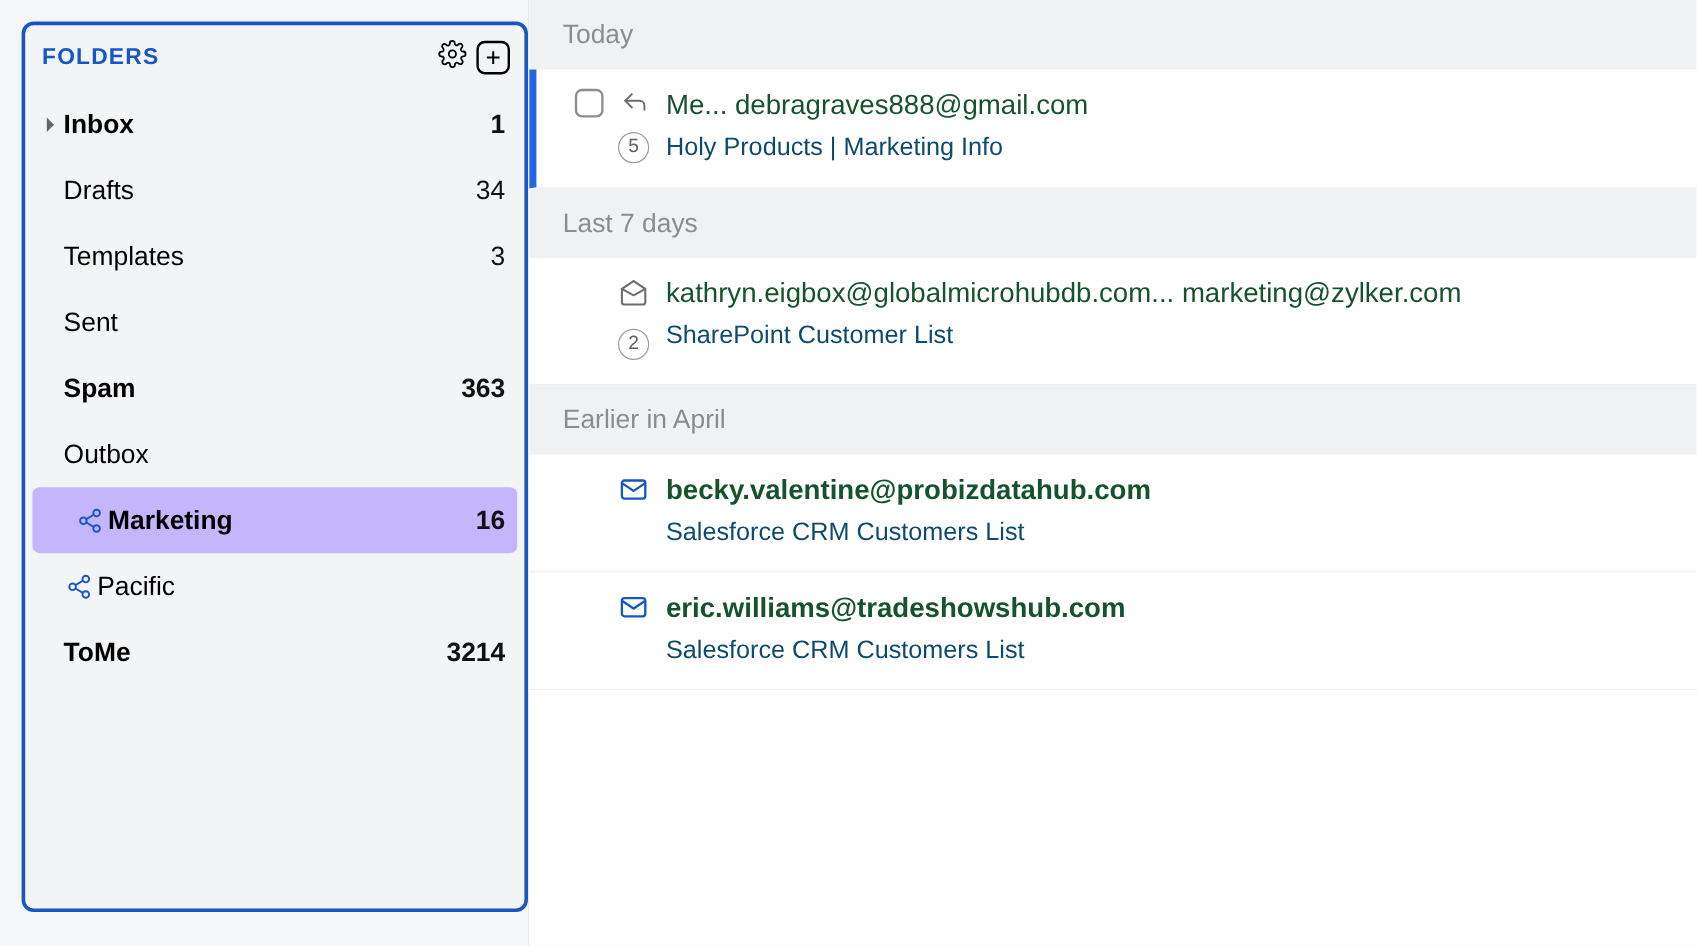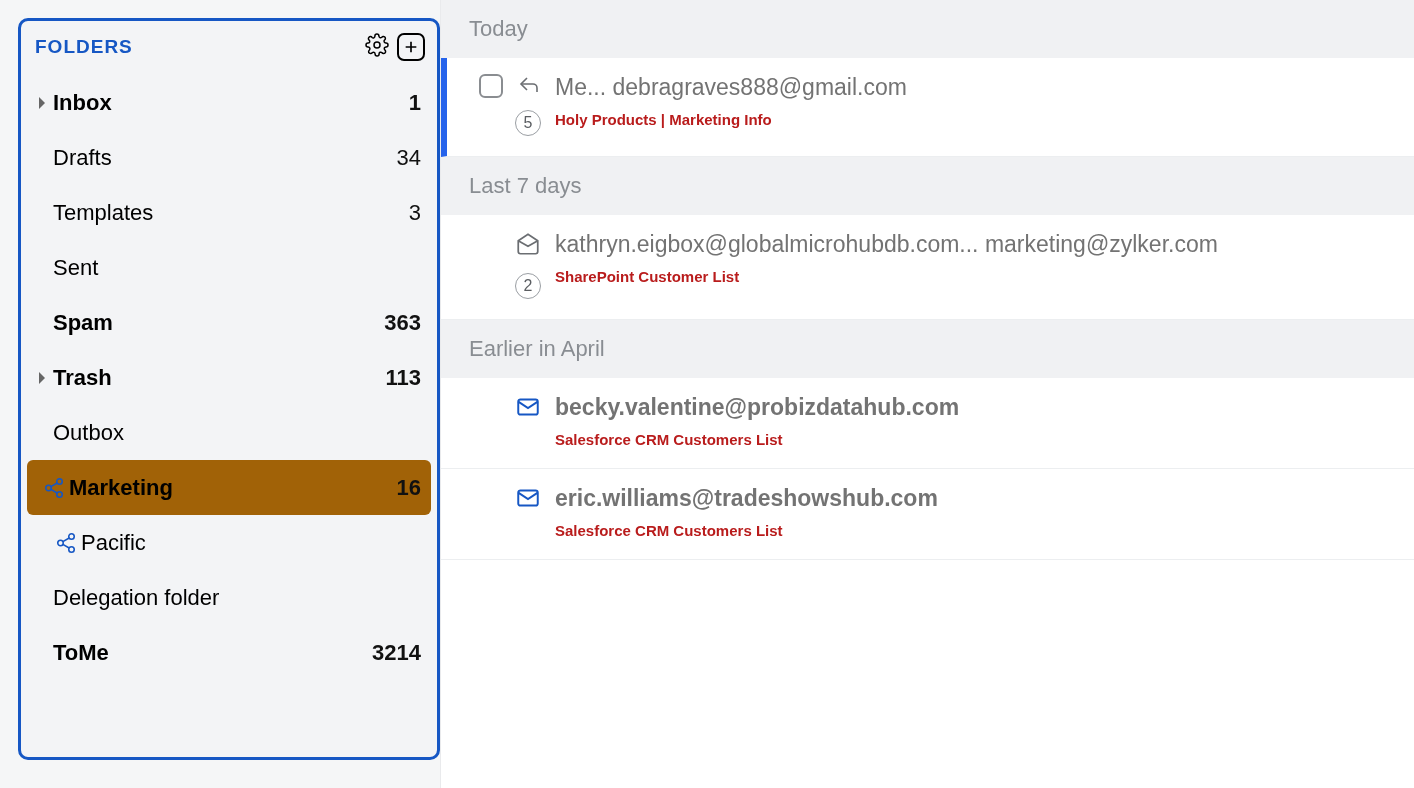--- a/index.html
+++ b/index.html
@@ -84,25 +84,25 @@
     justify-content: center;
     flex-shrink: 0;
   }
   .icon-slot svg { width: 22px; height: 22px; stroke: #1657c4; fill: none; stroke-width: 1.7; }
   .folder-name { flex: 1 1 auto; }
   .folder-count { color: #111; font-size: 22px; }
   .bold .folder-name, .bold .folder-count { font-weight: 700; }
   .folder-row.no-chevron .chevron-slot { visibility: hidden; }
   .indent-1 { padding-left: 30px; }
   .folder-row.selected {
-    background: #a16207;
+    background: #c4b5fd;
     border-radius: 6px;
     margin: 0 6px;
     padding-right: 10px;
-    padding-left: 12px;
+    padding-left: 33px;
   }
 
   
   .message-list {
     flex: 1 1 auto;
     background: #fff;
     overflow: hidden;
     border-left: 1px solid #e9eaec;
   }
   .section-header {
@@ -146,26 +146,25 @@
     border: 1.5px solid #9a9ea3;
     border-radius: 50%;
     display: flex; align-items: center; justify-content: center;
     font-size: 16px;
     color: #5b5e62;
   }
   .row-main { flex: 1 1 auto; }
   .msg-from {
     font-size: 23px;
     margin-bottom: 10px;
-    color: #737373;
+    color: #14532d;
   }
   .msg-subject {
-    font-size: 15px;
-    color: #b91c1c;
-    font-weight: bold;
+    font-size: 21px;
+    color: #0c4a6e;
   }
   .bold-text { font-weight: 700; }
 </style>
 </head>
 <body>
 
 <div class="app">
   <div class="sidebar-wrap">
     <div class="sidebar">
       <div class="sidebar-header">
@@ -208,29 +207,20 @@
           <li class="folder-row no-chevron">
             <span class="chevron-slot"></span>
             <span class="folder-name">Sent</span>
             <span class="folder-count"></span>
           </li>
           <li class="folder-row bold no-chevron">
             <span class="chevron-slot"></span>
             <span class="folder-name">Spam</span>
             <span class="folder-count">363</span>
           </li>
-          <li class="folder-row bold">
-            <span class="chevron-slot">
-              <svg viewBox="0 0 10 14">
-                <path d="M2 1 L8 7 L2 13 Z"></path>
-              </svg>
-            </span>
-            <span class="folder-name">Trash</span>
-            <span class="folder-count">113</span>
-          </li>
           <li class="folder-row no-chevron">
             <span class="chevron-slot"></span>
             <span class="folder-name">Outbox</span>
             <span class="folder-count"></span>
           </li>
           <li class="folder-row bold no-chevron indent-1 selected">
             <span class="icon-slot">
               <svg viewBox="0 0 24 24">
                 <circle cx="18" cy="5" r="3"></circle>
                 <circle cx="6" cy="12" r="3"></circle>
@@ -246,25 +236,20 @@
             <span class="icon-slot">
               <svg viewBox="0 0 24 24">
                 <circle cx="18" cy="5" r="3"></circle>
                 <circle cx="6" cy="12" r="3"></circle>
                 <circle cx="18" cy="19" r="3"></circle>
                 <line x1="8.6" y1="10.5" x2="15.4" y2="6.5"></line>
                 <line x1="8.6" y1="13.5" x2="15.4" y2="17.5"></line>
               </svg>
             </span>
             <span class="folder-name">Pacific</span>
-            <span class="folder-count"></span>
-          </li>
-          <li class="folder-row no-chevron">
-            <span class="chevron-slot"></span>
-            <span class="folder-name">Delegation folder</span>
             <span class="folder-count"></span>
           </li>
           <li class="folder-row bold no-chevron">
             <span class="chevron-slot"></span>
             <span class="folder-name">ToMe</span>
             <span class="folder-count">3214</span>
           </li>
         </ul>
     </div>
   </div>

